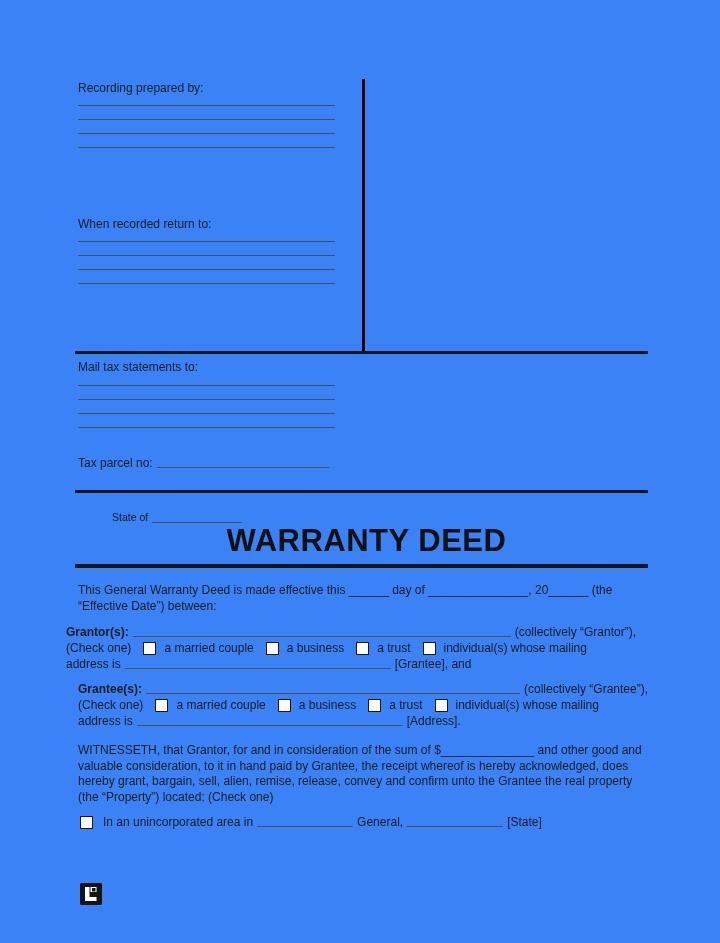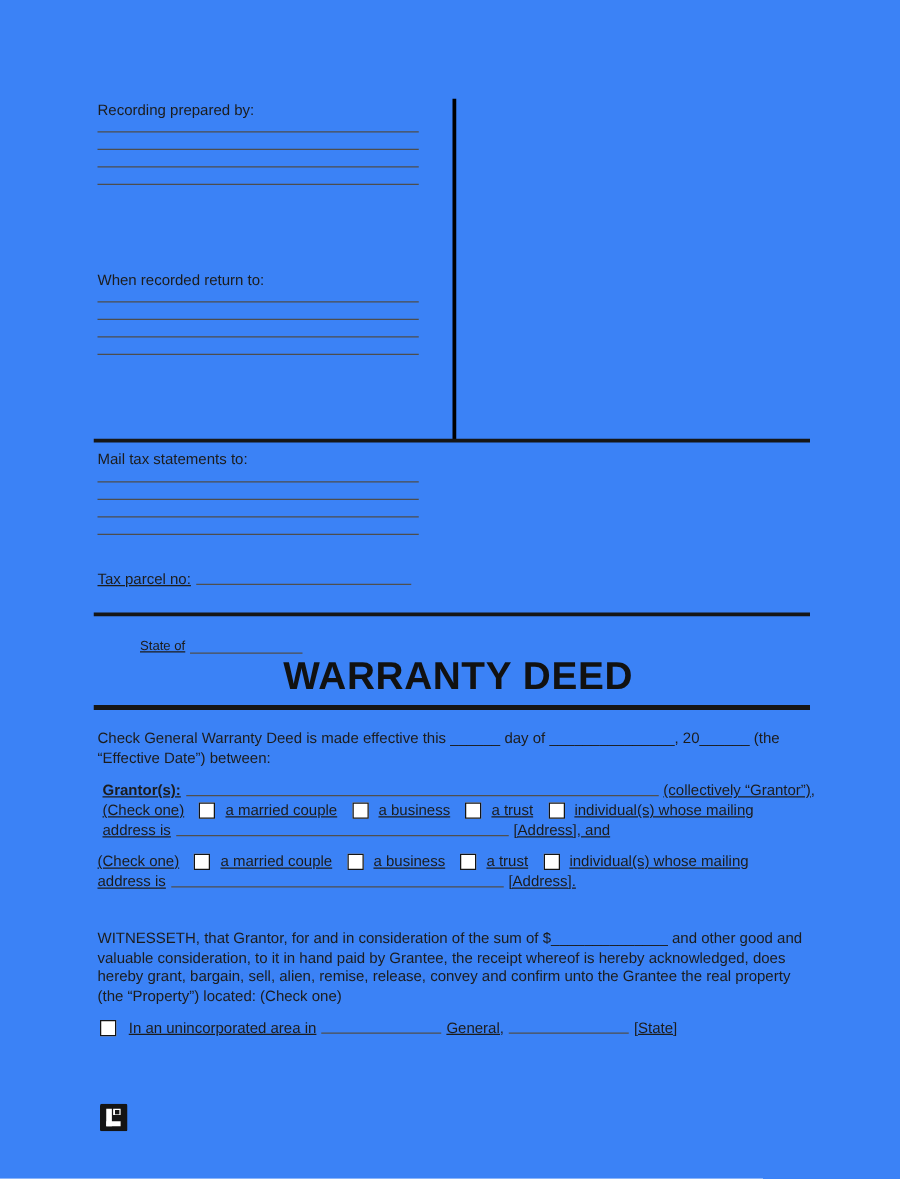--- a/index.html
+++ b/index.html
@@ -7,21 +7,21 @@
     position:relative; width:720px; height:943px; background:#3b82f6;
     font-family:"Liberation Sans","DejaVu Sans",sans-serif;
     color:#1c1c1c; overflow:hidden;padding-left:13px;
   }
   .abs { position:absolute; }
   .t12 { font-size:12px; line-height:15.5px; }
   .t10 { font-size:10.5px;margin-left:34px; }
   .b { font-weight:bold; }
   .para { font-size:12px; line-height:15.5px; text-align:left; }
   .flines .fline { height:13px; border-bottom:1.7px solid #4d4d4d; }
-  .frow { display:flex; align-items:center; font-size:12px; line-height:16px;text-decoration:underline; }
+  .frow { display:flex; align-items:center; font-size:12px; line-height:16px; }
   .uline { border-bottom:1.5px solid #4f4f4f; align-self:flex-end; height:0; margin:0 4px 3px 4px; flex:none; }
   .uline.grow { flex:1 1 auto; }
   .cb {
     width:11px; height:11px; border:1.7px solid #141414; background:#fff;
     align-self:center; flex:none; margin:1px 8px 0 12px;
   }
   .cb.first { margin-left:12px; }
   .vline { width:2.5px; background:#000; }
   .hline { background:#161616; }
   .title {
@@ -72,47 +72,52 @@
 
   <div class="abs frow t10" style="left:78px; top:509px; width:250px; font-size:10.5px;">
     <span>State of</span>
     <span class="uline" style="width:90px; margin-bottom:2px;"></span>
   </div>
 
   <div class="abs title" style="top:523px;">WARRANTY DEED</div>
 
   <div class="abs hline" style="left:75px; top:564px; width:573px; height:3.5px;"></div>
 
-  <div class="abs para" style="left:78px; top:583px; width:570px;">Check General Warranty Deed is made effective this ______ day of _______________, 20______ (the “Effective Date”) between:</div>
+  <div class="abs para" style="left:78px; top:583px; width:570px;">This General Warranty Deed is made effective this ______ day of _______________, 20______ (the “Effective Date”) between:</div>
 
-  <div class="abs" style="left:82px; top:624px; width:570px;">
+  <div class="abs" style="left:66px; top:624px; width:570px;">
     <div class="frow">
       <span class="b">Grantor(s):</span>
       <span class="uline grow"></span>
       <span>(collectively “Grantor”),</span>
     </div>
     <div class="frow">
       <span>(Check one)</span>
       <span class="cb first"></span>
       <span class="optlabel">a married couple</span>
       <span class="cb"></span>
       <span class="optlabel">a business</span>
       <span class="cb"></span>
       <span class="optlabel">a trust</span>
       <span class="cb"></span>
       <span class="optlabel">individual(s) whose mailing</span>
     </div>
     <div class="frow">
       <span>address is</span>
       <span class="uline" style="width:266px;"></span>
-      <span>[Address], and</span>
+      <span>[Grantee], and</span>
     </div>
   </div>
 
   <div class="abs" style="left:78px; top:681px; width:570px;">
+    <div class="frow">
+      <span class="b">Grantee(s):</span>
+      <span class="uline grow"></span>
+      <span>(collectively “Grantee”),</span>
+    </div>
     <div class="frow">
       <span>(Check one)</span>
       <span class="cb first"></span>
       <span class="optlabel">a married couple</span>
       <span class="cb"></span>
       <span class="optlabel">a business</span>
       <span class="cb"></span>
       <span class="optlabel">a trust</span>
       <span class="cb"></span>
       <span class="optlabel">individual(s) whose mailing</span>

